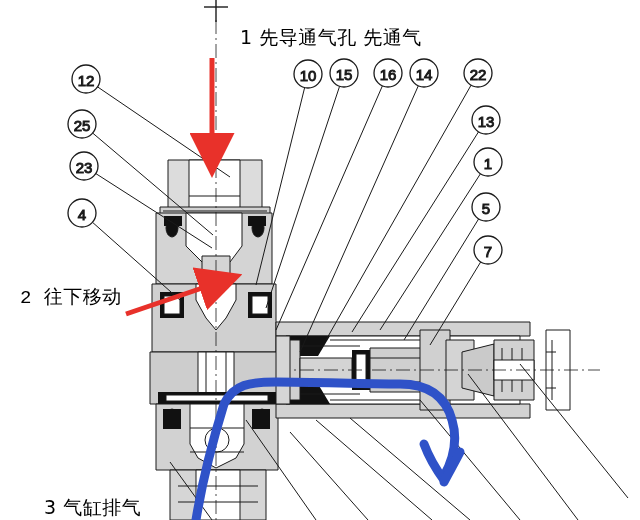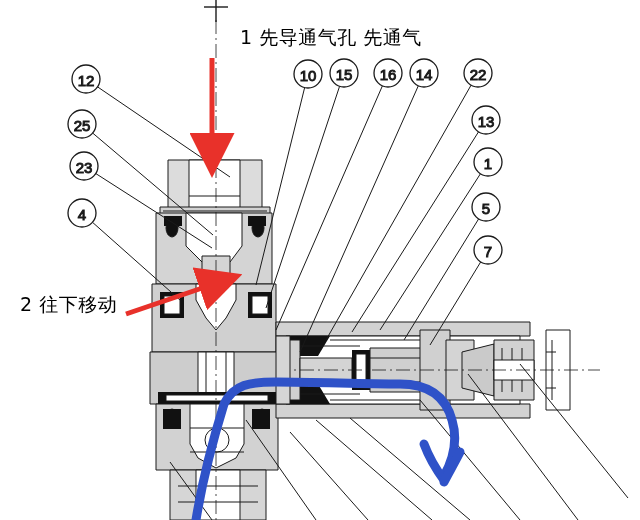--- a/index.html
+++ b/index.html
@@ -252,16 +252,17 @@
                C 430 384, 446 398, 452 420
                C 458 440, 454 458, 444 476"></path>
 
       <path d="M424 444 C 430 460, 438 472, 444 480"></path>
       <path d="M460 452 C 454 464, 448 474, 444 482"></path>
     </g>
   </svg>
 
   <div class="anno-text" style="left:240px; top:28px;">1 先导通气孔 先通气</div>
 
-  <div class="anno-text" style="left:20px; top:295px;">2 往下移动</div>
-
+  <div class="anno-text" style="left:20px; top:289px;font-family:Liberation Mono, monospace;">2 往下移动</div>
+
+  <div class="anno-text" style="left:44px; top:498px;">3 气缸排气</div>
 
 </div>
 
 </body></html>

